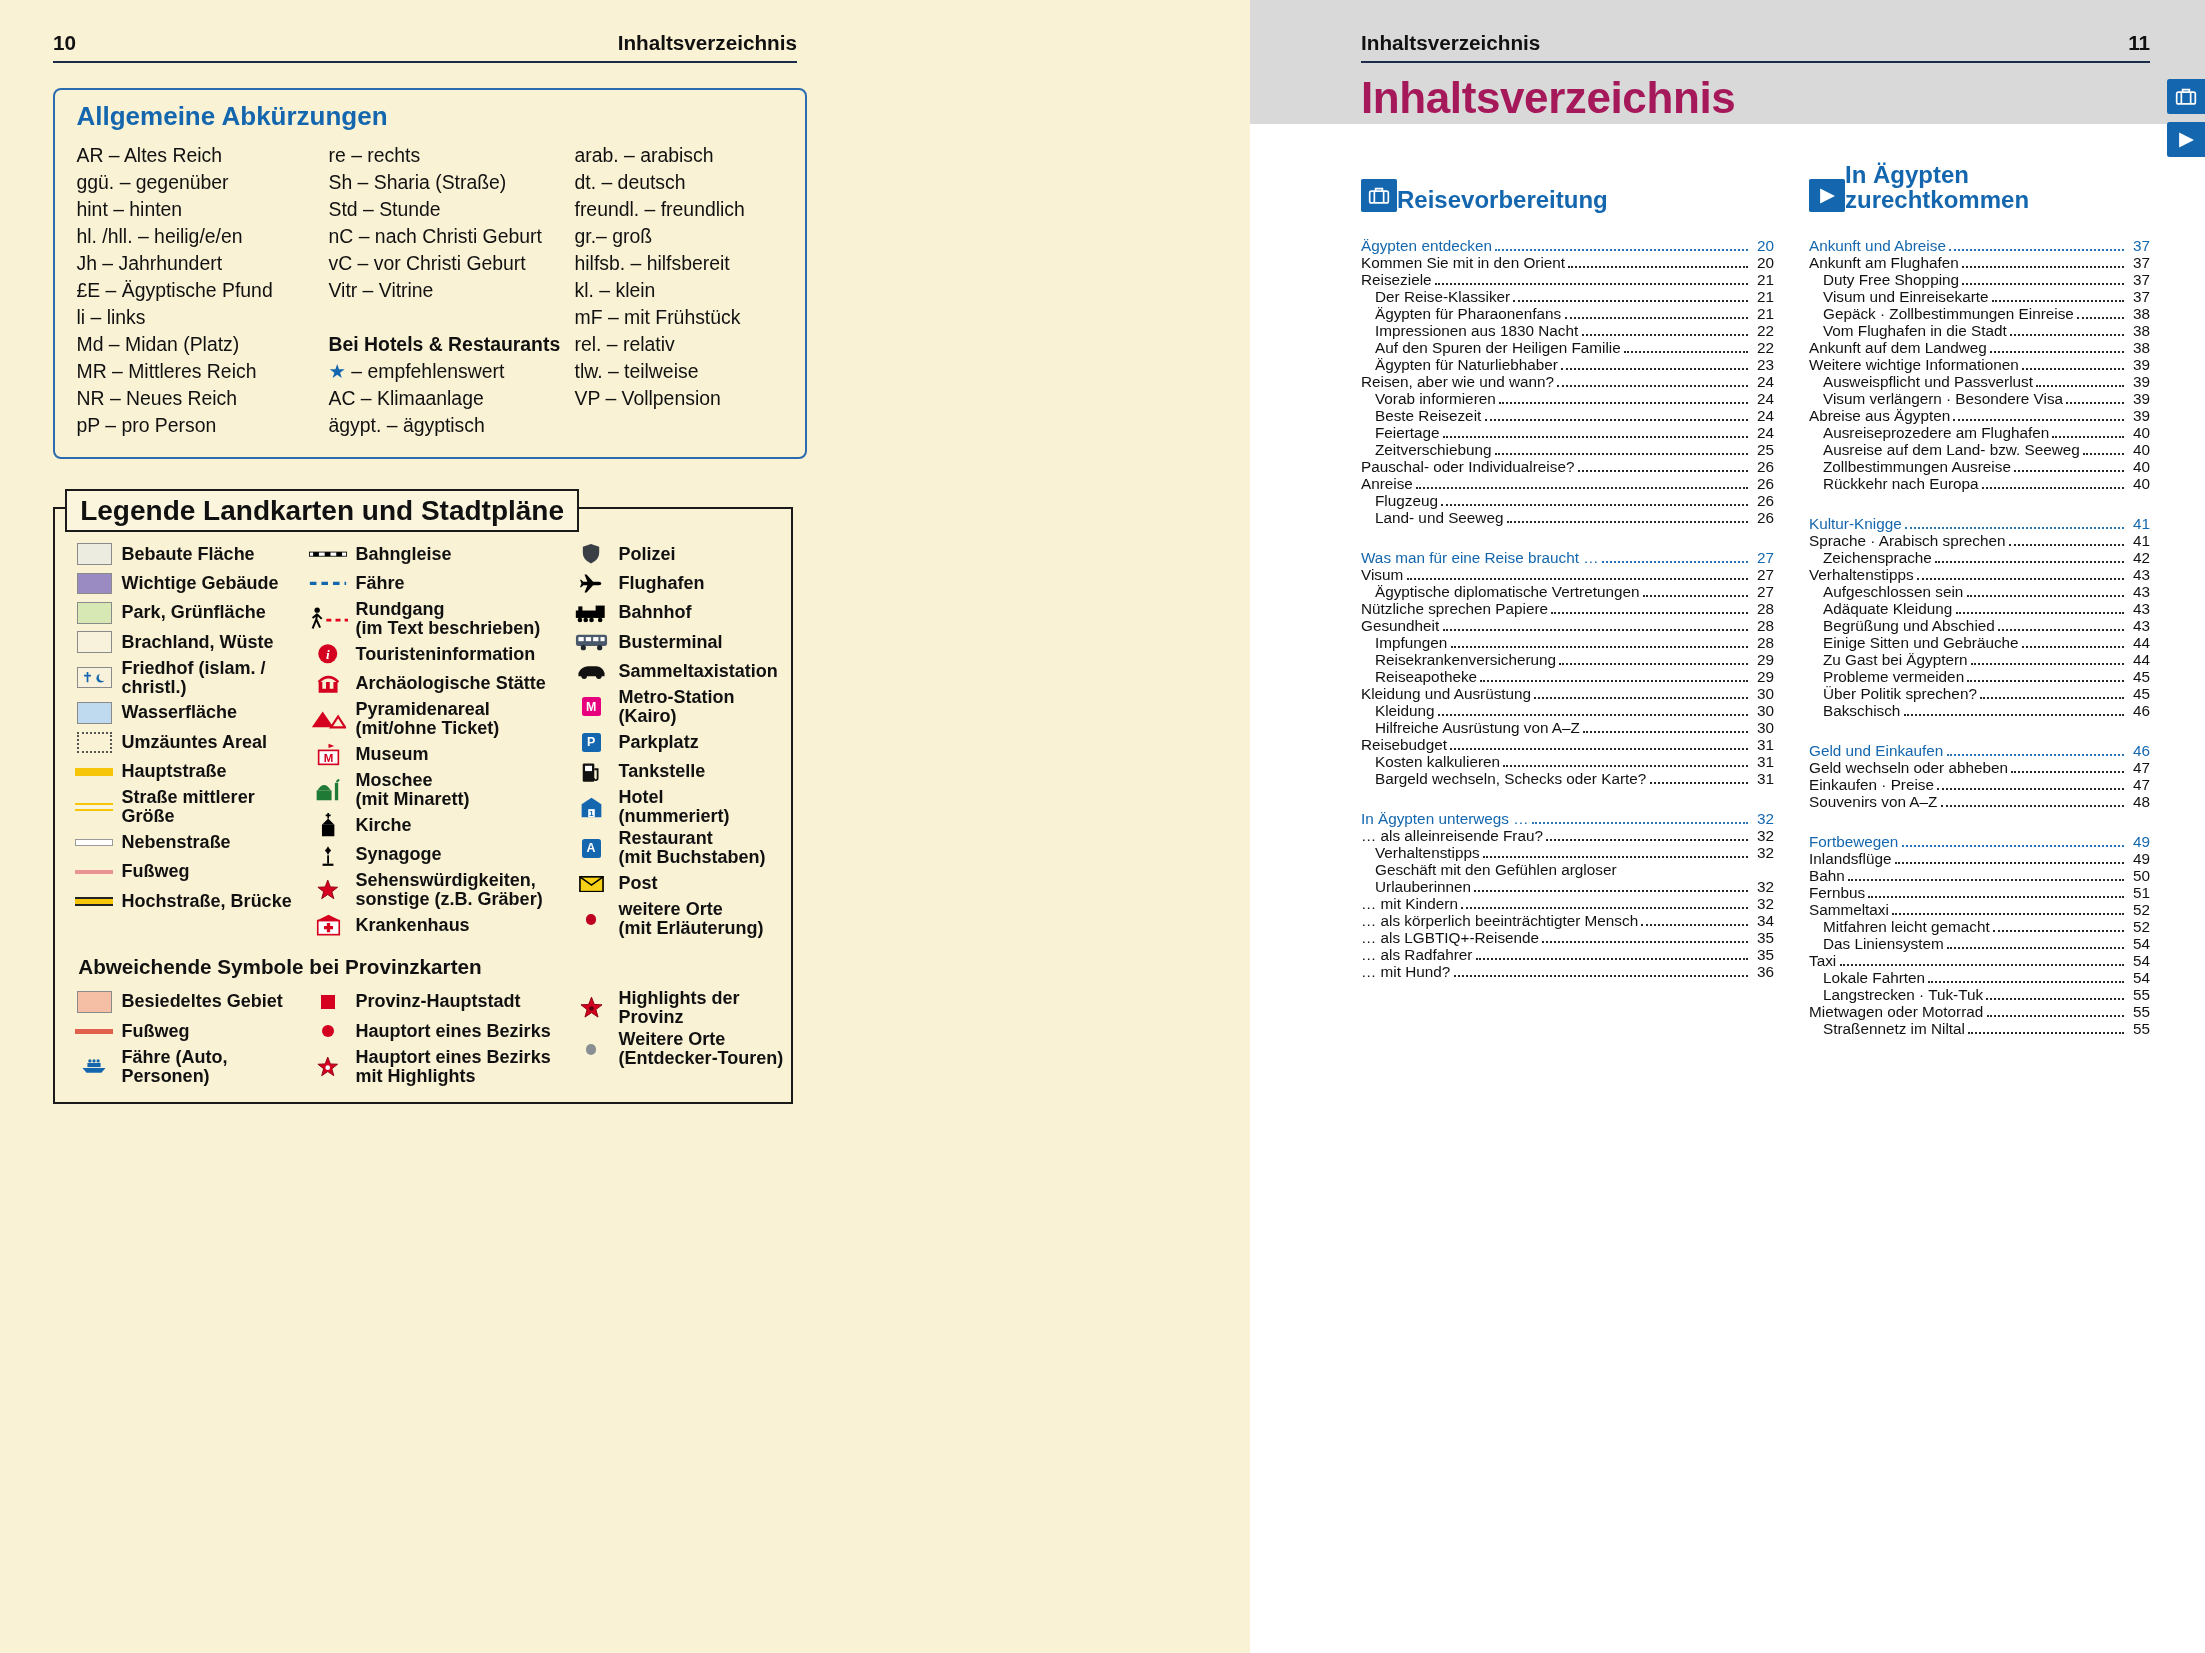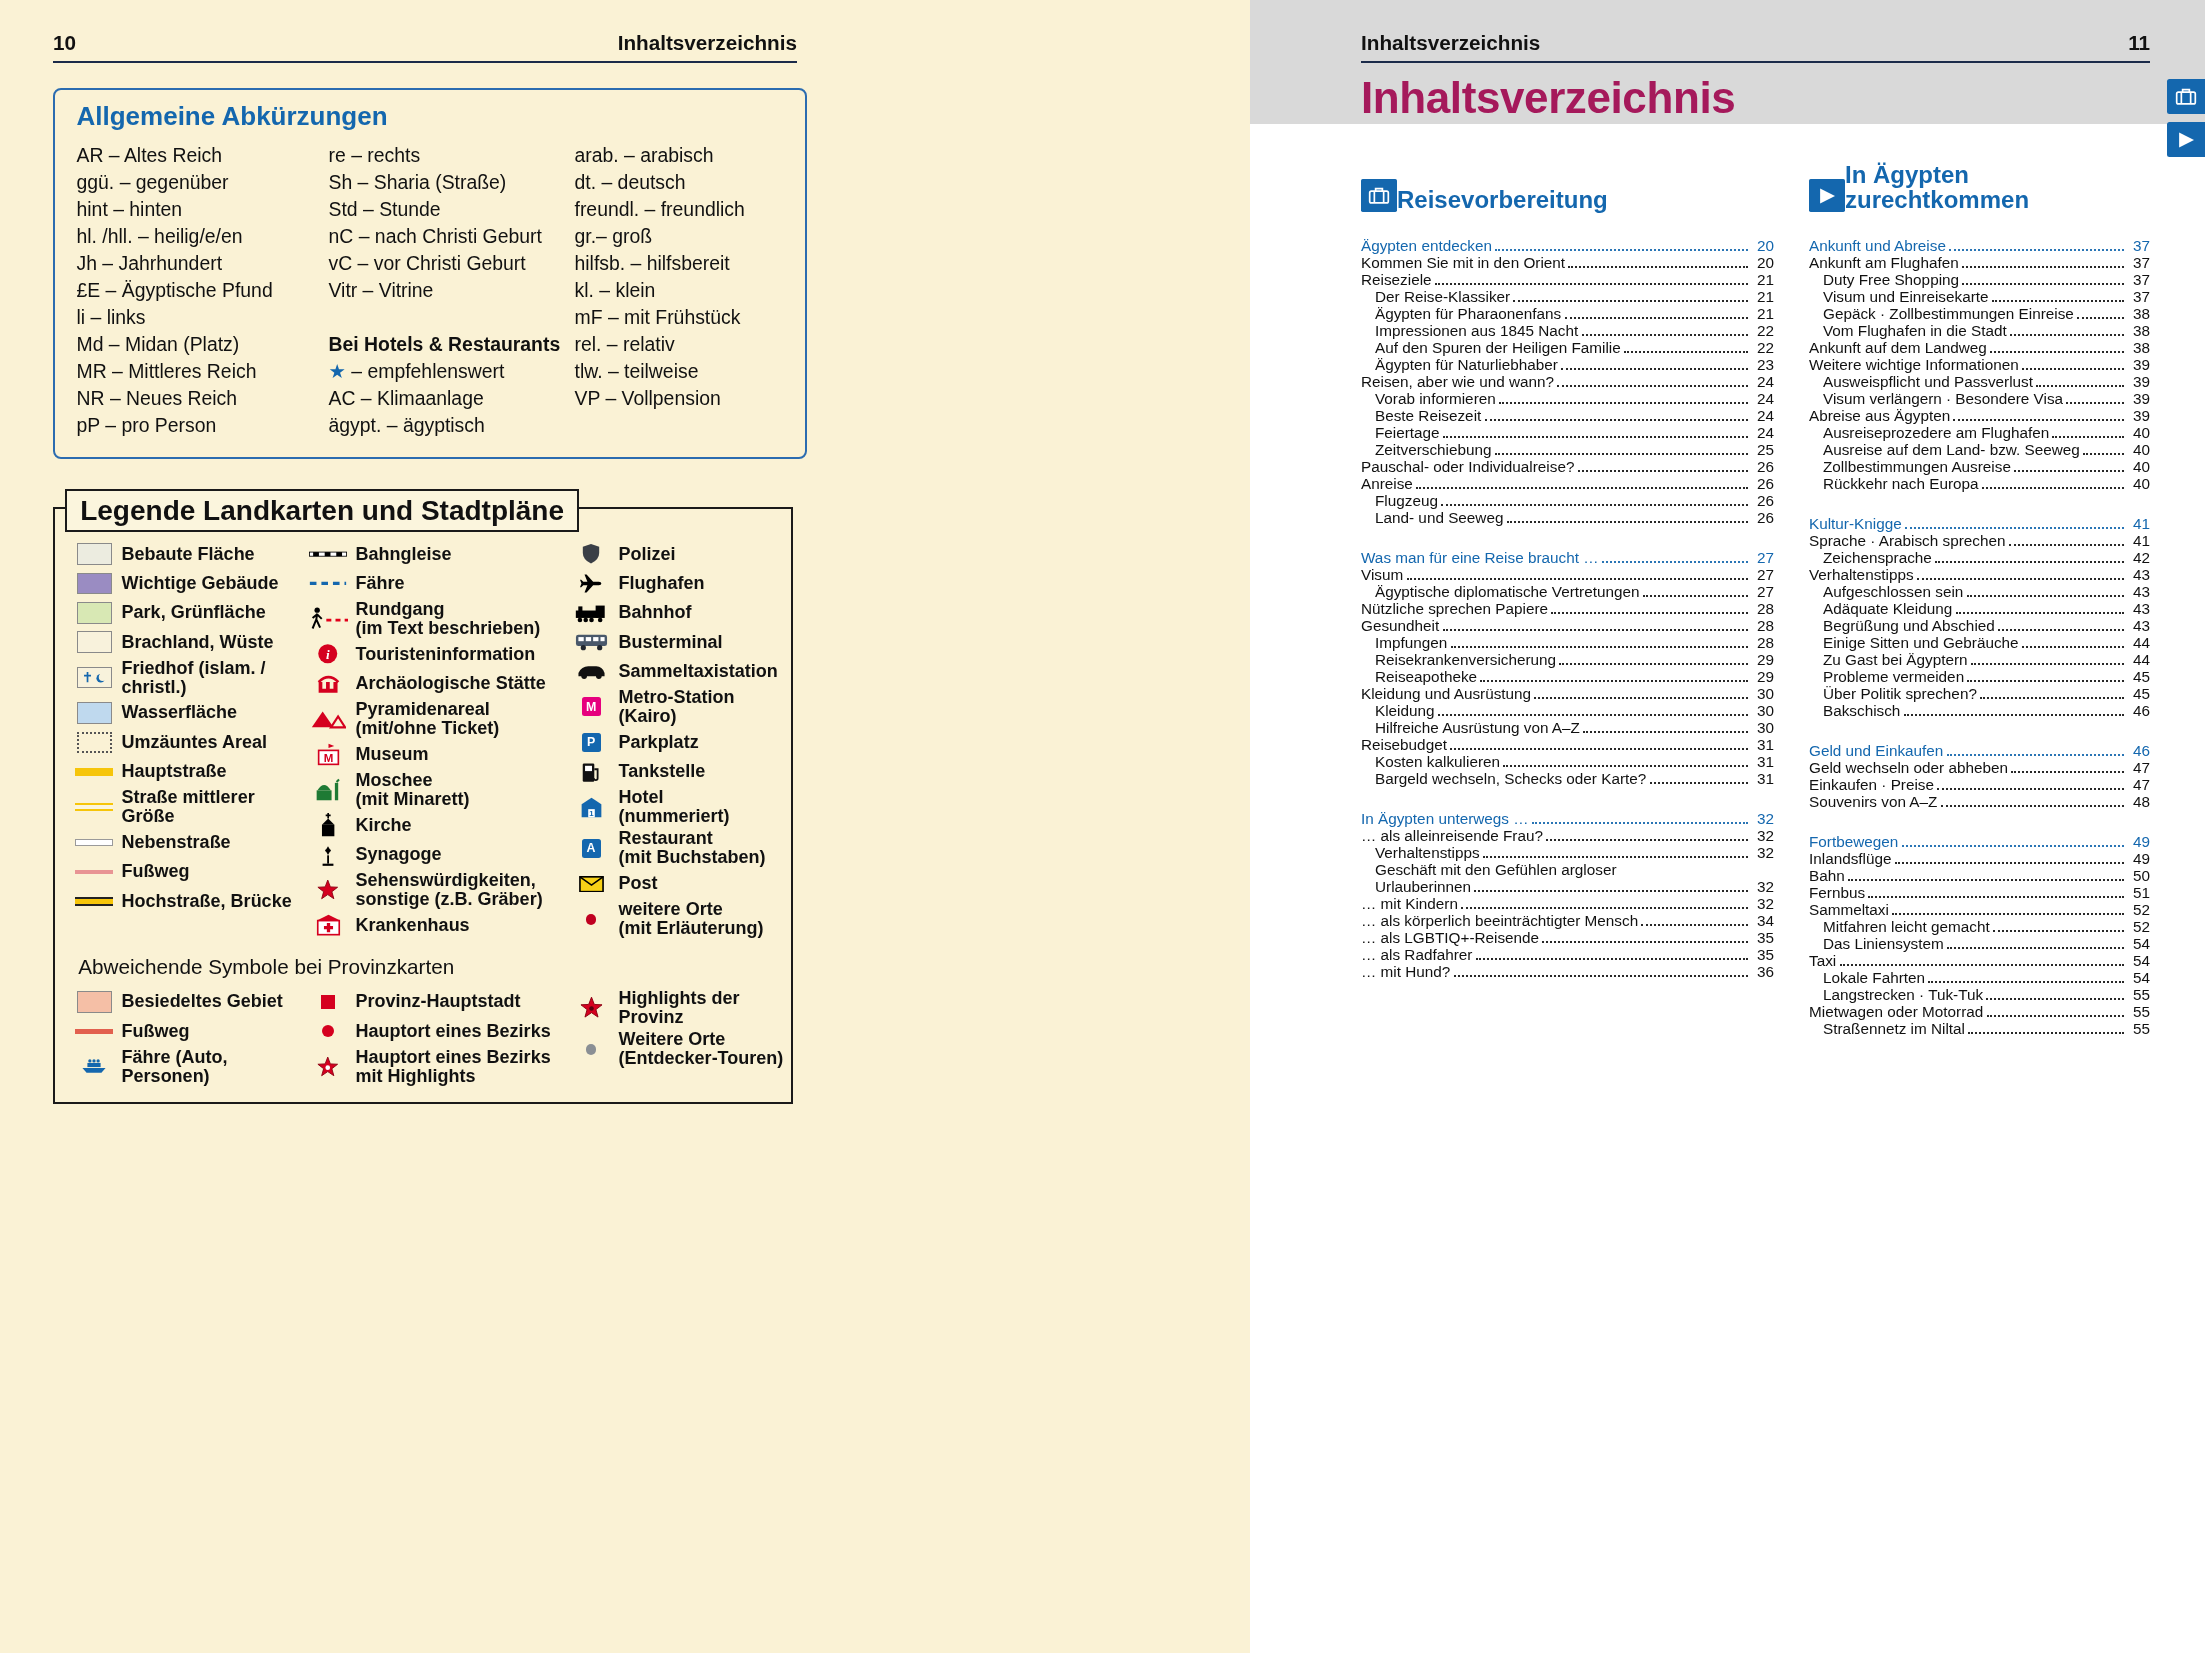--- a/index.html
+++ b/index.html
@@ -46,21 +46,21 @@
   .legend-title{position:absolute;top:-20px;left:10px;background:#FBF5DD;border:2.1px solid #1a1a1a;
     padding:3.3px 13.2px;font-size:28px;font-weight:bold}
   .legend-grid{display:flex}
   .lcol{display:flex;flex-direction:column}
   .lcol:nth-child(1){width:234px}
   .lcol:nth-child(2){width:263px}
   .lcol:nth-child(3){width:227px}
   .lrow{display:flex;align-items:center;min-height:26px;margin:1.7px 0}
   .licon{width:55px;flex:none;display:flex;justify-content:center;align-items:center}
   .llabel{font-weight:bold;font-size:18px;line-height:19px;white-space:pre-line}
-  .legend-subtitle{font-weight:normal;font-size:20.7px;margin:15px 0 8.3px 11.6px}
+  .legend-subtitle{font-weight:bold;font-size:20.7px;margin:15px 0 8.3px 11.6px}
   .sw{width:35px;height:21.5px;border:1.2px solid #8a8a8a;display:inline-block}
   .sw.swf{border:1.2px solid #8a8a8a;background:#F8F2DC;display:inline-flex;align-items:center;justify-content:center}
   .ln{width:38px;display:inline-block}
   .badge{display:inline-flex;width:19px;height:19px;color:#fff;font-weight:bold;font-size:12.4px;
     align-items:center;justify-content:center;border-radius:2.5px}
   .dotc{width:10.7px;height:10.7px;border-radius:50%;display:inline-block}
 
   
   .gray-band{position:absolute;top:0;left:0;width:100%;height:124px;background:var(--band-gray,#D9D9D9)}
   .right-inner{position:relative;padding:31px 55px 0 111px}
@@ -574,21 +574,21 @@
                 <span class="tlbl">Der Reise-Klassiker</span>
                 <span class="tdots"></span>
                 <span class="tpg">21</span>
               </div>
               <div class="trow l1">
                 <span class="tlbl">Ägypten für Pharaonenfans</span>
                 <span class="tdots"></span>
                 <span class="tpg">21</span>
               </div>
               <div class="trow l1">
-                <span class="tlbl">Impressionen aus 1845 Nacht</span>
+                <span class="tlbl">Impressionen aus 1830 Nacht</span>
                 <span class="tdots"></span>
                 <span class="tpg">22</span>
               </div>
               <div class="trow l1">
                 <span class="tlbl">Auf den Spuren der Heiligen Familie</span>
                 <span class="tdots"></span>
                 <span class="tpg">22</span>
               </div>
               <div class="trow l1">
                 <span class="tlbl">Ägypten für Naturliebhaber</span>

